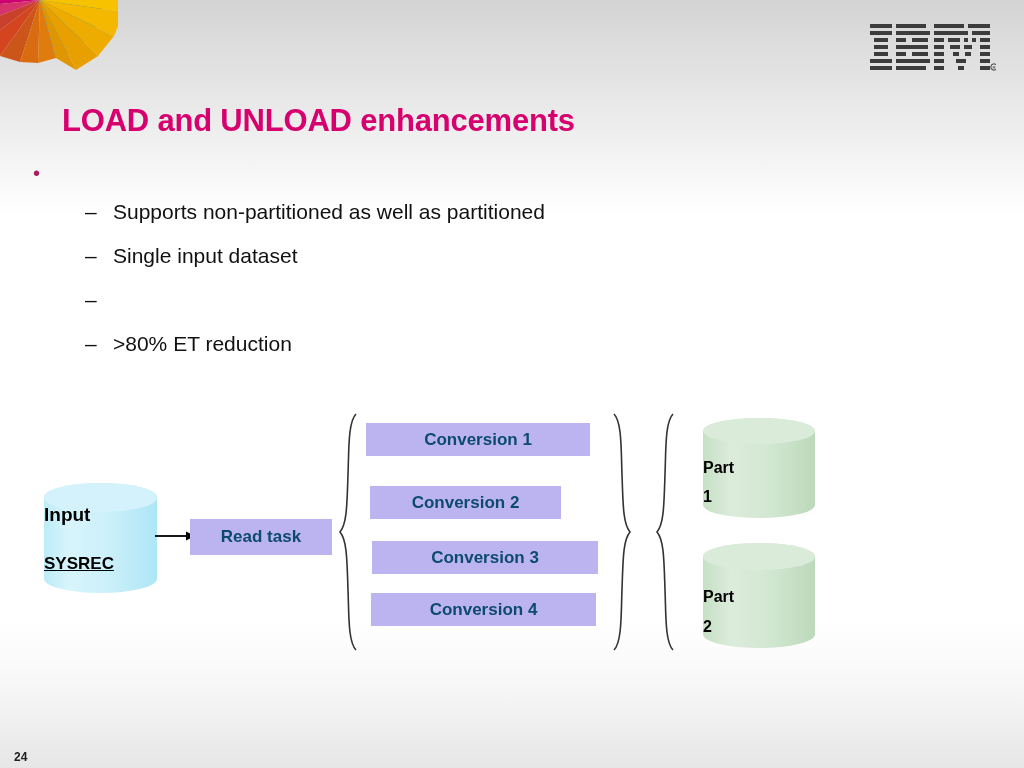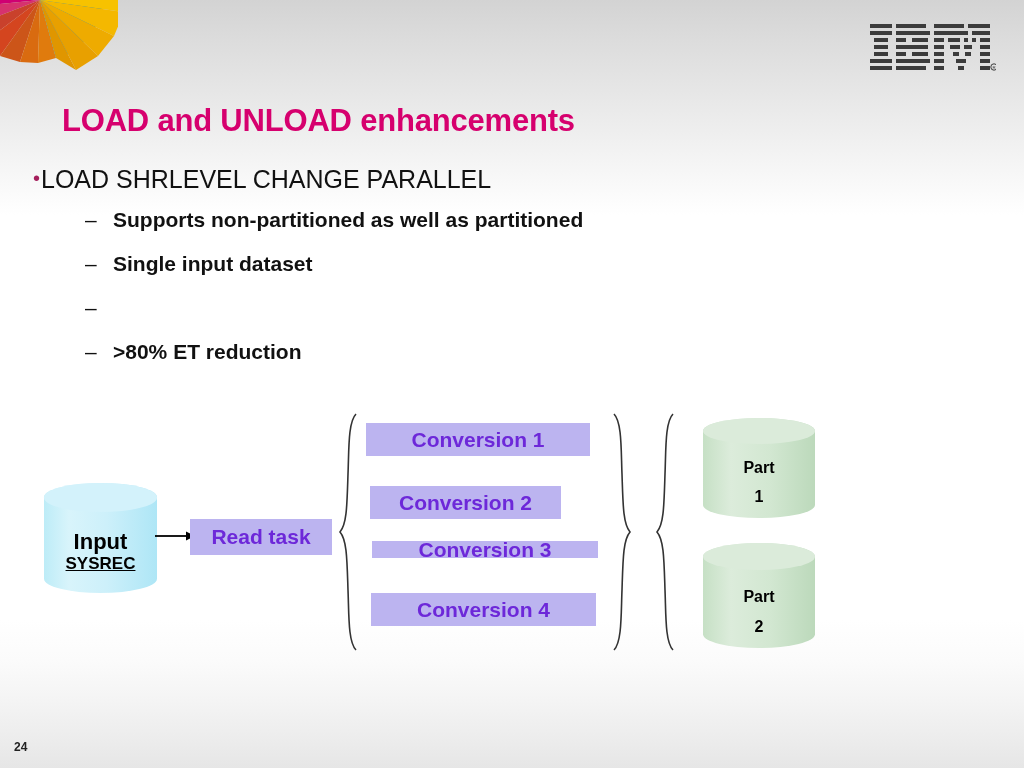--- a/index.html
+++ b/index.html
@@ -94,21 +94,21 @@
     font-size: 21px;
     color: #111111;
     line-height: 1.1;
     margin: 0 0 21px 52px;
   }
   .l2-dash {
     width: 28px;
     flex: 0 0 28px;
     color: #111111;
   }
-  .l2-text { white-space: nowrap; font-weight: bold; }
+  .l2-text { white-space: nowrap; }
 
   
   #diagram {
     position: absolute;
     left: 0;
     top: 0;
     width: 1024px;
     height: 768px;
   }
 
@@ -129,40 +129,39 @@
     left: 0;
     top: 0;
     width: 100%;
     height: 26%;
     border-radius: 50%;
   }
   .cyl-label {
     position: absolute;
     left: 0;
     width: 100%;
-    text-align: center;
     font-weight: bold;
     color: #000000;
     z-index: 3;
   }
 
   
   #cyl-input {
     left: 44px;
     top: 483px;
     width: 113px;
     height: 110px;
   }
   #cyl-input .cyl-body {
     background: linear-gradient(to right, #bdecf7 0%, #d8f4fb 22%, #cdf0fa 55%, #aee6f6 100%);
   }
   #cyl-input .cyl-top {
     background: #d3f2fb;
   }
-  #cyl-input .lbl-1 { top: 46px; font-size: 22px; }
+  #cyl-input .lbl-1 { top: 21px; font-size: 19px; }
   #cyl-input .lbl-2 { top: 71px; font-size: 17px; text-decoration: underline; }
 
   
   #cyl-part1 {
     left: 703px;
     top: 418px;
     width: 112px;
     height: 100px;
   }
   #cyl-part2 {
@@ -179,37 +178,37 @@
   }
   #cyl-part1 .lbl-1 { top: 41px; font-size: 16px; }
   #cyl-part1 .lbl-2 { top: 70px; font-size: 16px; }
   #cyl-part2 .lbl-1 { top: 45px; font-size: 16px; }
   #cyl-part2 .lbl-2 { top: 75px; font-size: 16px; }
 
   
   .lav-box {
     position: absolute;
     background: #bcb4f0;
-    color: #6d28d9;
+    color: #0c4a6e;
     font-weight: bold;
     display: flex;
     align-items: center;
     justify-content: center;
-    font-size: 21px;
+    font-size: 17px;
   }
   #box-read {
     left: 190px;
     top: 519px;
     width: 142px;
     height: 36px;
     text-align: right;
   }
   #box-conv-1 { left: 366px; top: 423px; width: 224px; height: 33px; }
   #box-conv-2 { left: 370px; top: 486px; width: 191px; height: 33px; }
-  #box-conv-3 { left: 372px; top: 541px; width: 226px; height: 17px; }
+  #box-conv-3 { left: 372px; top: 541px; width: 226px; height: 33px; }
   #box-conv-4 { left: 371px; top: 593px; width: 225px; height: 33px; }
 
   
   #arrow-input-read {
     position: absolute;
     left: 155px;
     top: 528px;
     width: 40px;
     height: 16px;
   }
@@ -219,21 +218,21 @@
     position: absolute;
   }
   #brace-left  { left: 338px; top: 412px; width: 22px; height: 240px; }
   #brace-mid-r { left: 610px; top: 412px; width: 22px; height: 240px; }
   #brace-mid-l { left: 655px; top: 412px; width: 22px; height: 240px; }
 
   
   #slide-number {
     position: absolute;
     left: 14px;
-    bottom: 14px;
+    bottom: 4px;
     font-size: 12px;
     font-weight: bold;
     color: #222222;
     margin-top: 36px;
   }
 </style>
 </head>
 <body>
 
 <div id="slide">
@@ -321,21 +320,20 @@
       <text x="126" y="49.4" font-size="4.4" text-anchor="middle" fill="#3c3c3c" font-family="Liberation Sans, sans-serif">R</text>
     </g>
   </svg>
 
   <div id="title">LOAD and UNLOAD enhancements</div>
 
   <div id="bullet-list">
 
     <div class="l1-item">
       <span class="l1-bullet">•</span>
-      <span class="l1-text">LOAD SHRLEVEL CHANGE PARALLEL</span>
     </div>
 
     <div class="l2-item">
       <span class="l2-dash">–</span>
       <span class="l2-text">Supports non-partitioned as well as partitioned</span>
     </div>
 
     <div class="l2-item">
       <span class="l2-dash">–</span>
       <span class="l2-text">Single input dataset</span>

